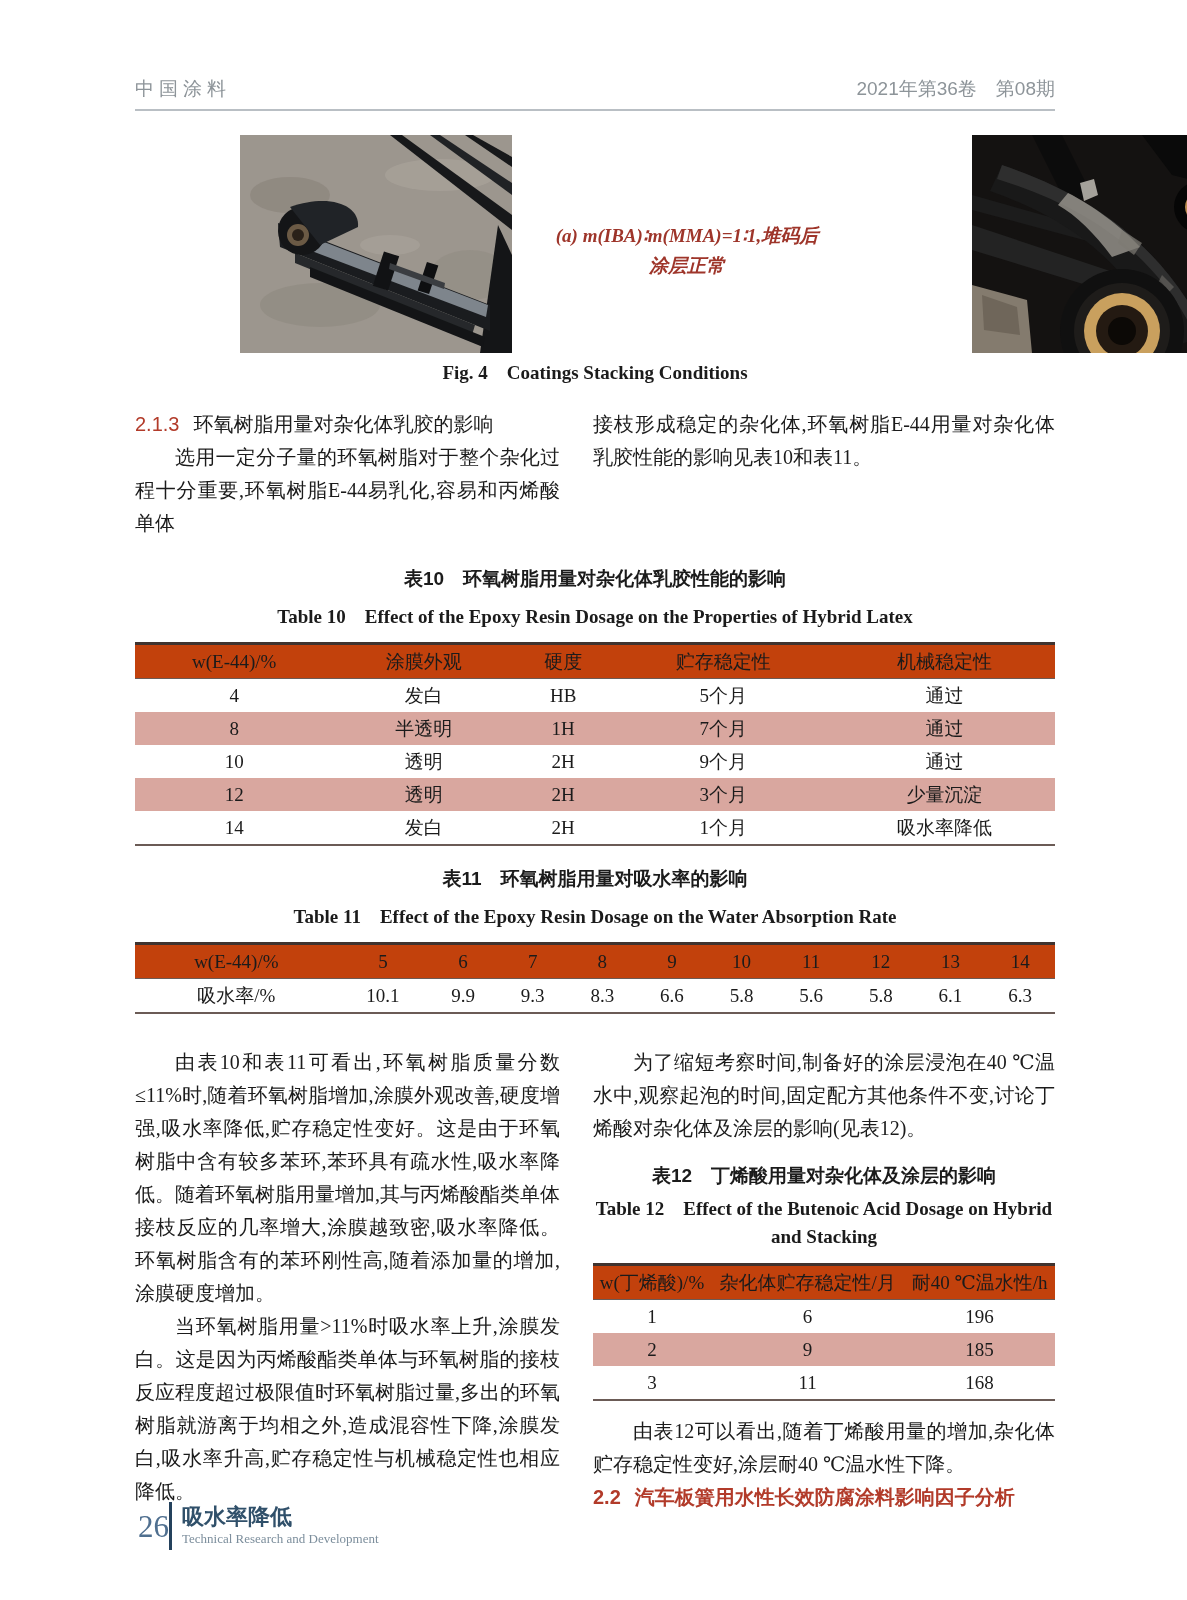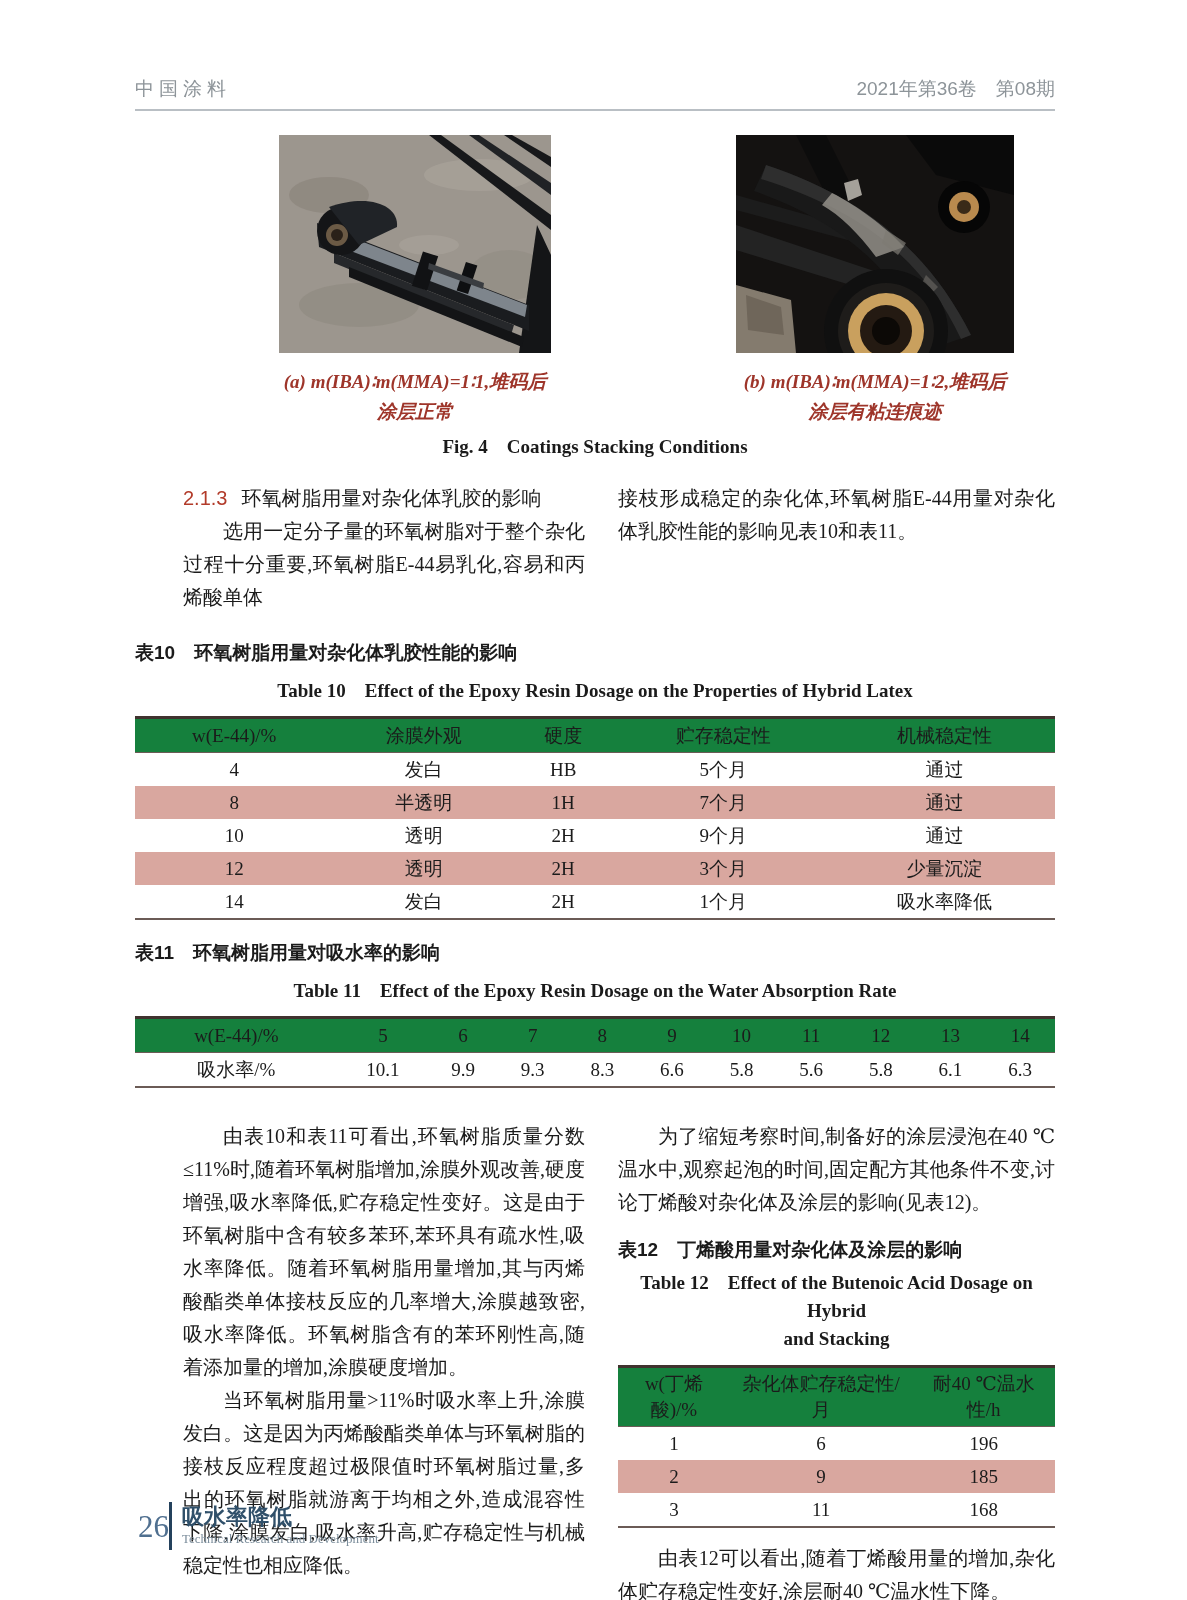--- a/index.html
+++ b/index.html
@@ -9,51 +9,51 @@
   .content{padding:0 132px 0 135px;}
 
   
   .pg-header{display:flex;justify-content:space-between;align-items:flex-end;
              margin-top:76px;padding-bottom:7px;border-bottom:2px solid #b9bfc4;
              color:#8d9499;font-size:19px;font-family:"Liberation Sans","DejaVu Sans",sans-serif;}
   .pg-header .journal{letter-spacing:5px;}
 
   
   .figure-row{display:flex;margin-top:24px;padding-left:105px;gap:110px;}
-  .fig-col{display:flex;flex-direction:column;align-items:center;}
+  .fig-col{display:flex;flex-direction:row;align-items:center;}
   .photo{display:block;background:#111;}
   .fig-caption{margin-top:14px;text-align:center;font-size:19px;line-height:30px;
                color:#9e352a;font-style:italic;font-weight:bold;width:350px;}
   .fig-title-cn{margin-top:12px;text-align:center;font-weight:bold;font-size:20px;
                 font-family:"Liberation Sans","DejaVu Sans",sans-serif;}
   .fig-title-en{margin-top:7px;text-align:center;font-weight:bold;font-size:19px;}
 
   
-  .twocol{display:flex;gap:33px;margin-top:22px;margin-left:48px;}
+  .twocol{display:flex;gap:33px;margin-top:22px;}
   .col-l{width:425px;}
   .col-r{width:462px;}
   .para{font-size:20px;line-height:33px;text-align:justify;text-indent:2em;margin:0;}
   .sec-head{display:flex;font-size:20px;line-height:33px;}
   .sec-num{font-family:"Liberation Sans","DejaVu Sans",sans-serif;color:#b23b2a;
            flex:0 0 auto;padding-right:14px;}
   .sec-title{flex:1 1 auto;}
   .sec-head.red-all .sec-title{color:#b23b2a;font-weight:bold;
            font-family:"Liberation Sans","DejaVu Sans",sans-serif;}
   .sec-head.red-all .sec-num{font-weight:bold;}
 
   
   .tbl-block{margin-top:26px;}
-  .tbl-title-cn{text-align:left;font-weight:bold;font-size:19px;
+  .tbl-title-cn{text-align:center;font-weight:bold;font-size:19px;
                 font-family:"Liberation Sans","DejaVu Sans",sans-serif;}
   .tbl-title-en{text-align:center;font-weight:bold;font-size:19px;margin-top:12px;}
   table.data{width:100%;border-collapse:collapse;margin-top:12px;font-size:19px;
              border-top:3px solid #40332f;border-bottom:2px solid #6b5b56;}
   table.data th,table.data td{font-weight:normal;text-align:center;padding:3px 4px;
              height:27px;}
-  table.data tr.hdr{background:#15803d;border-bottom:1.5px solid #6b5b56;}
+  table.data tr.hdr{background:#c2410c;border-bottom:1.5px solid #6b5b56;}
   table.data tr.alt{background:#d9a79f;}
 
   
   .t12-block{margin-top:18px;}
   .t12-block .tbl-title-cn{font-size:19px;}
   .t12-block .tbl-title-en{line-height:28px;margin-top:6px;}
 
   
   .pg-footer{position:absolute;left:138px;bottom:50px;display:flex;align-items:center;}
   .pg-num{font-size:31px;color:#4f6f8f;line-height:1;}

